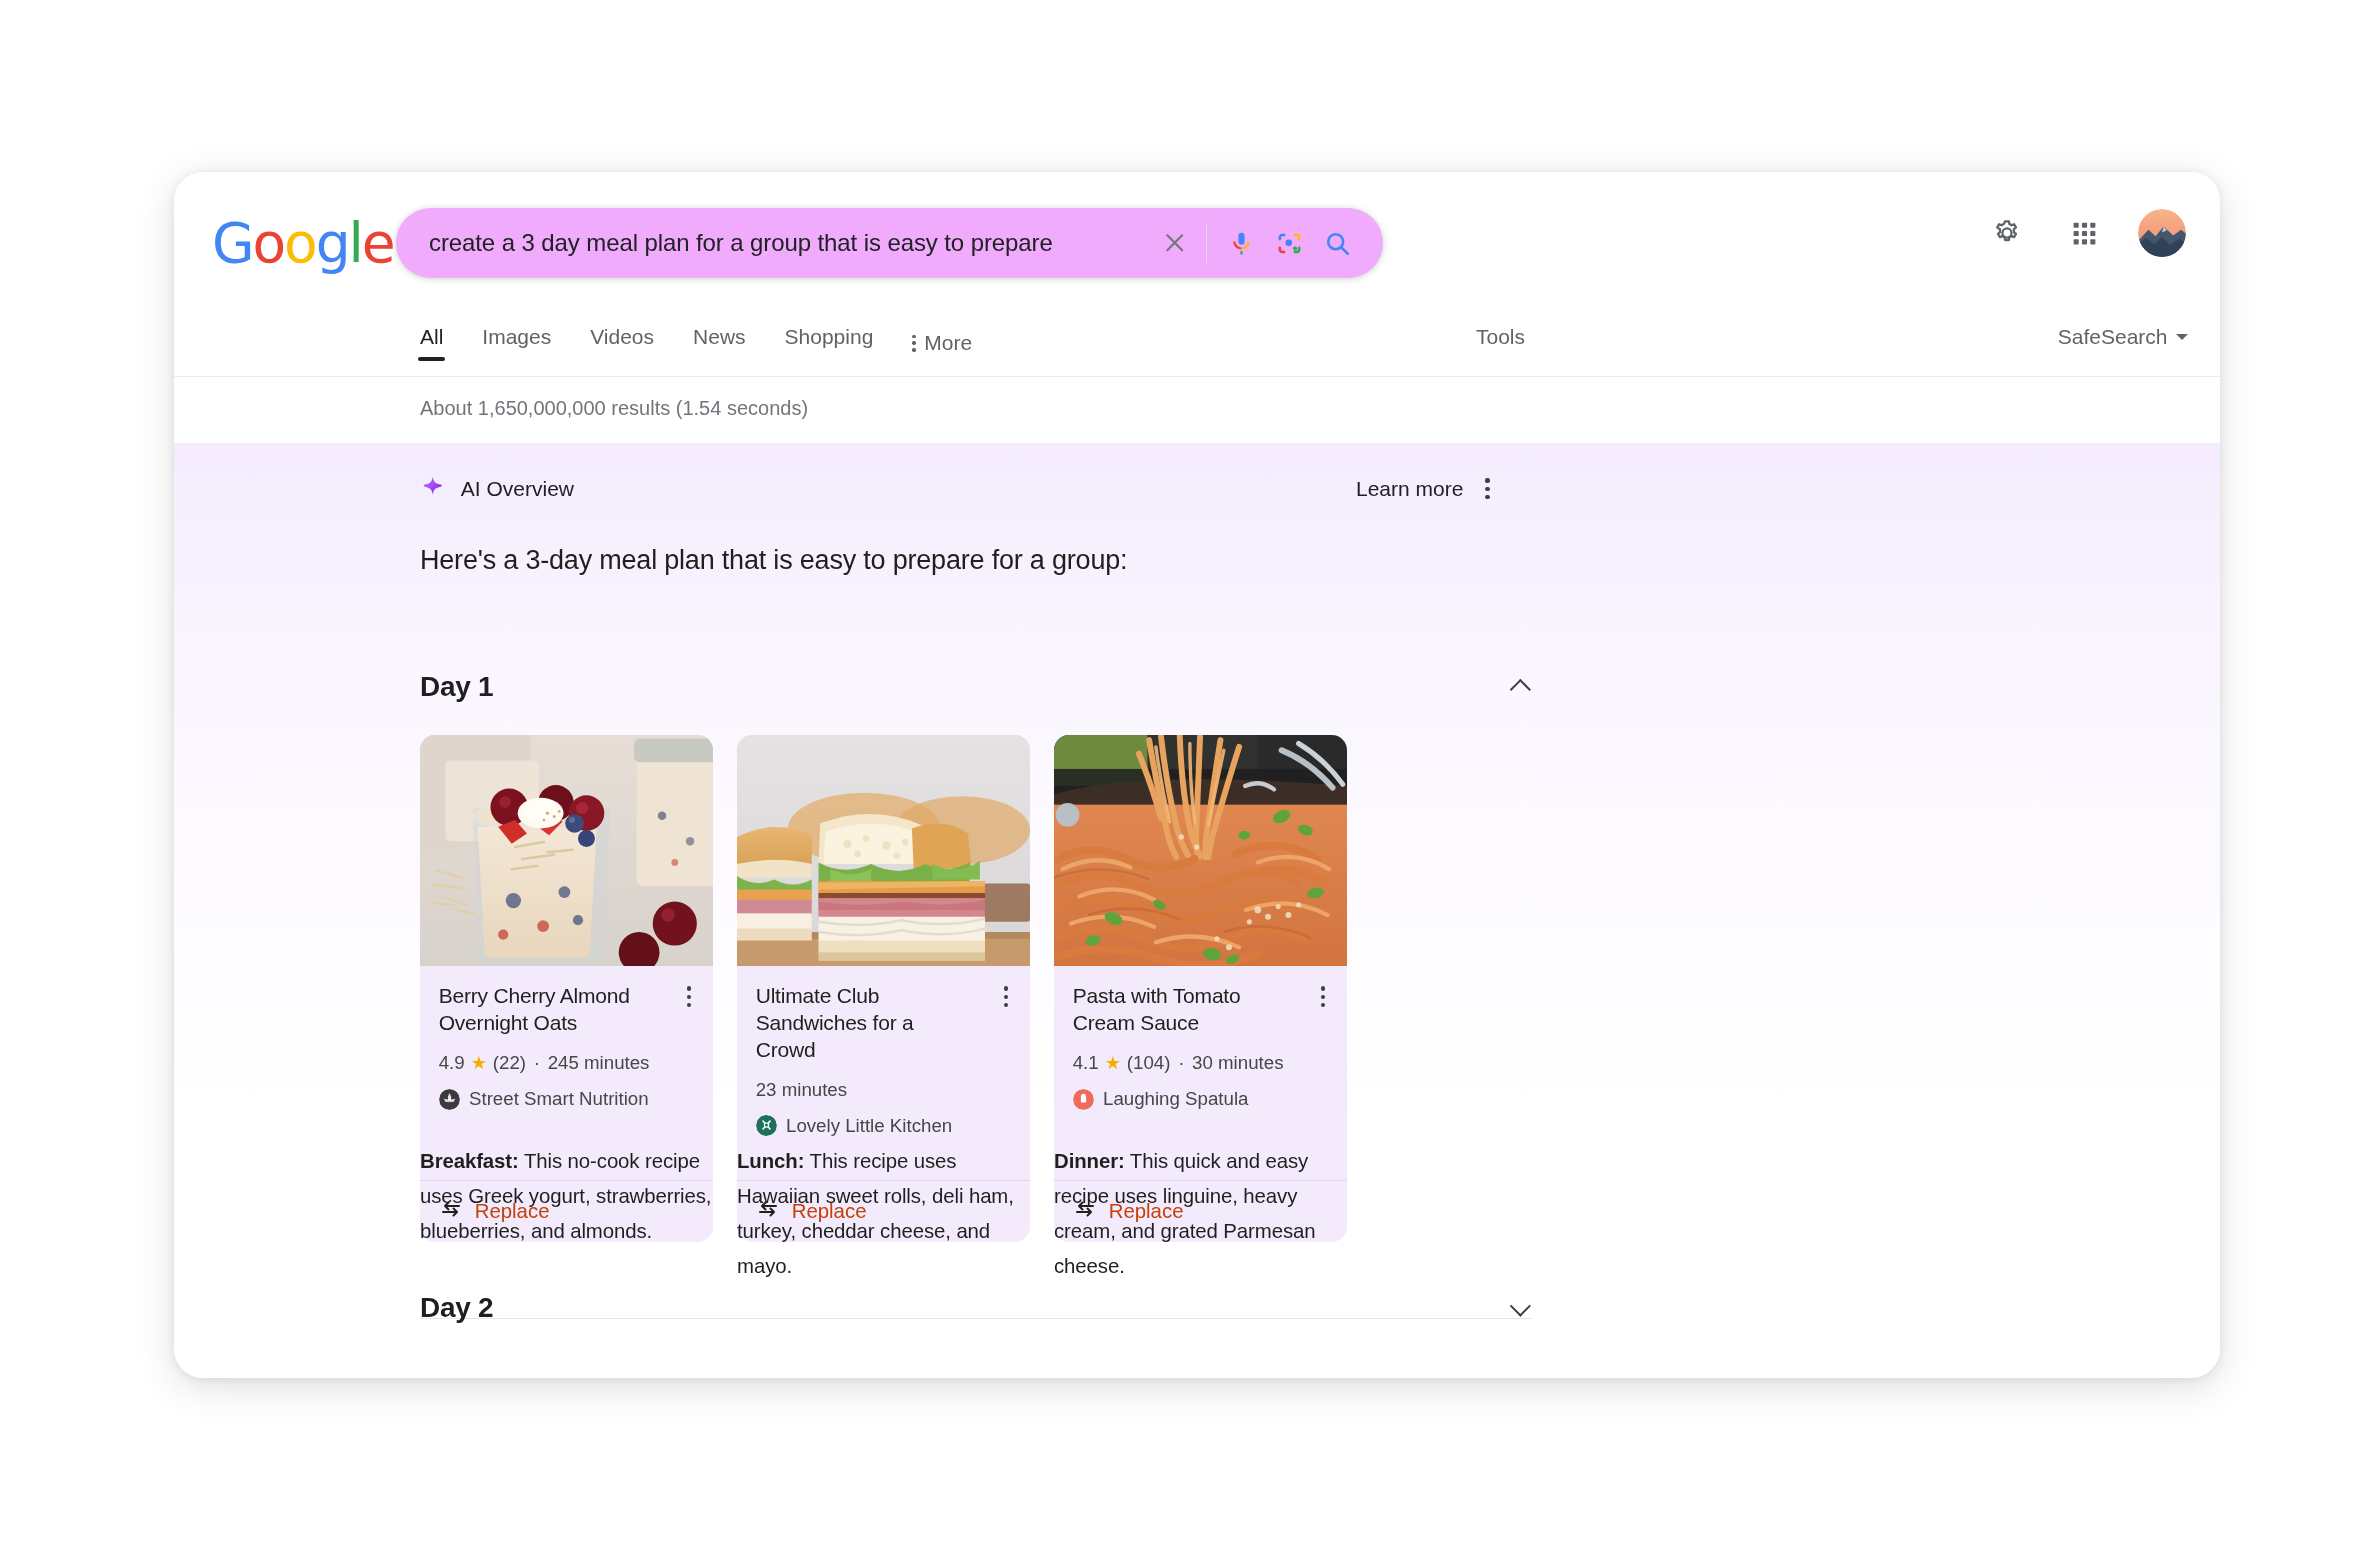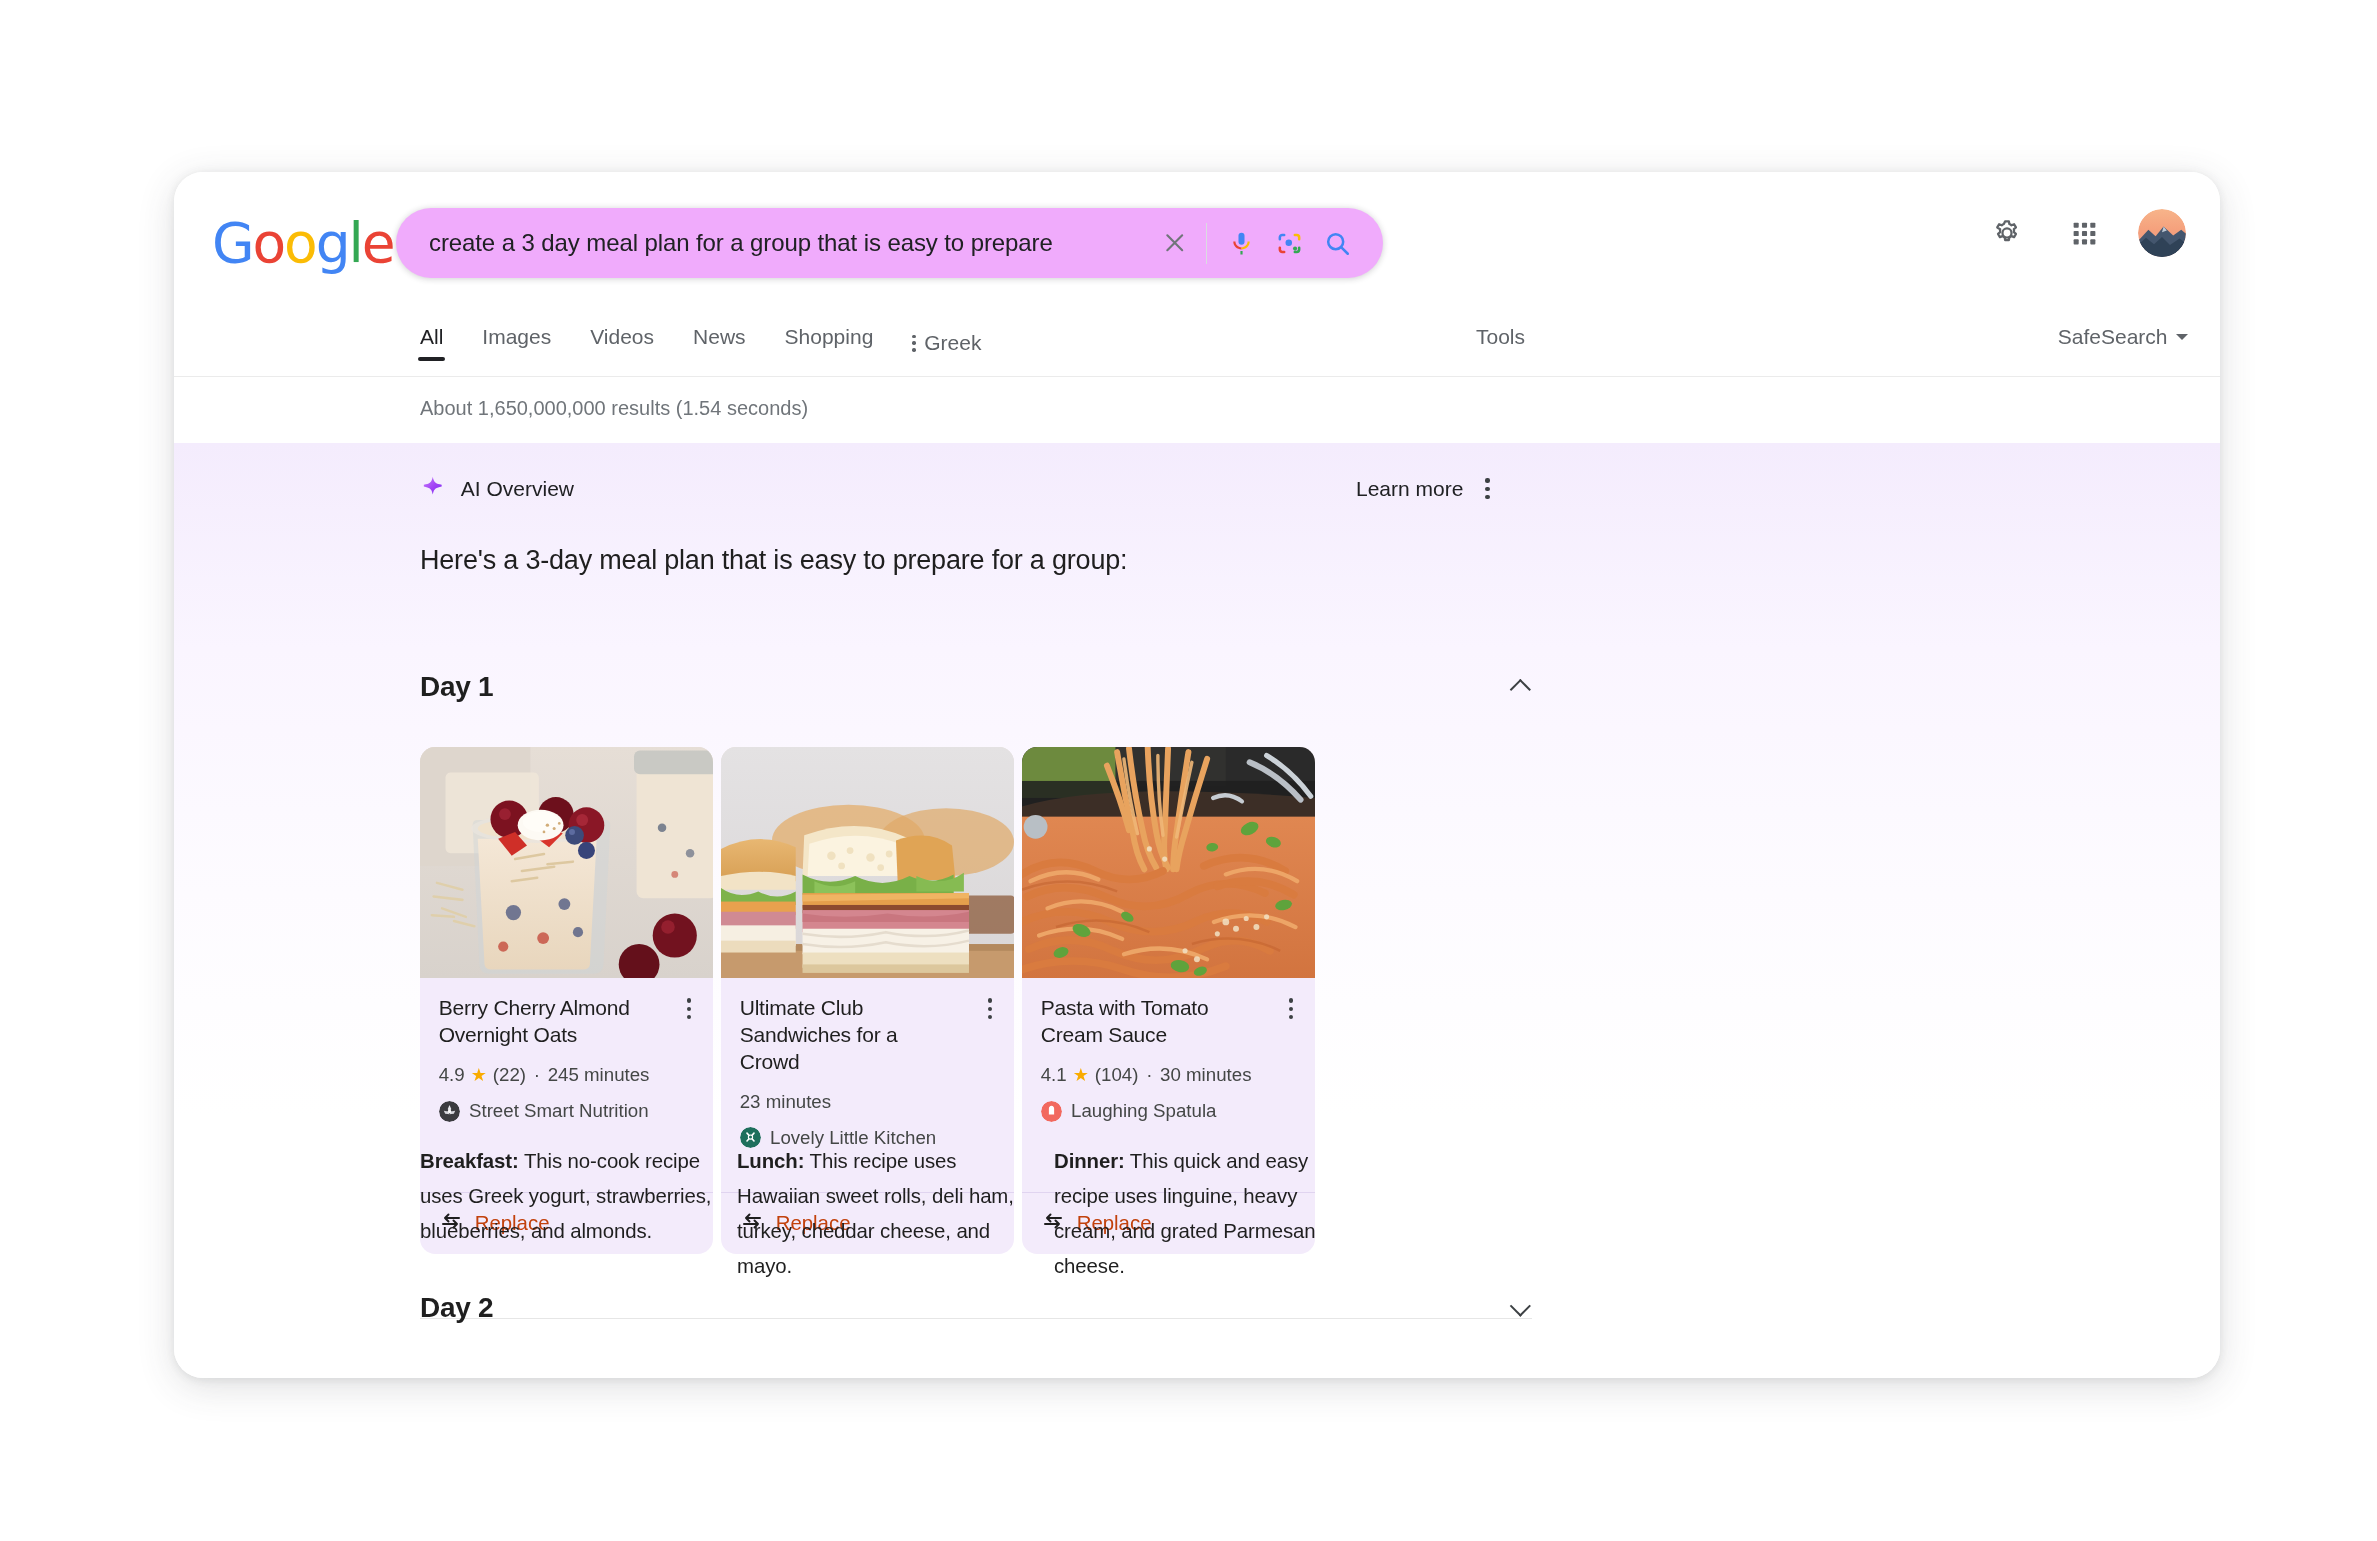--- a/index.html
+++ b/index.html
@@ -312,23 +312,23 @@
   }
   .chev.down::before {
     top: 1.7px;
     transform: rotate(225deg);
   }
 
   
   .cards {
     position: absolute;
     left: 246px;
-    top: 304px;
-    display: flex;
-    gap: 8px;
+    top: 292px;
+    display: flex;
+    gap: 24px;
   }
   .card {
     width: 293px;
     background: #f3ebfb;
     border-radius: 15.3px;
     overflow: hidden;
     display: flex;
     flex-direction: column;
   }
   .card-img {
@@ -538,21 +538,21 @@
         <div class="tab">Images</div>
         <div class="tab">Videos</div>
         <div class="tab">News</div>
         <div class="tab">Shopping</div>
         <div class="tab more">
           <span class="dots-v">
               <i></i>
               <i></i>
               <i></i>
             </span>
-          <span>Greek</span>
+          <span>More</span>
         </div>
       </div>
 
       <div class="tools-btn">Tools</div>
 
       <div class="safesearch">
         <span>SafeSearch</span>
         <span class="caret-down"></span>
       </div>
     </div>

